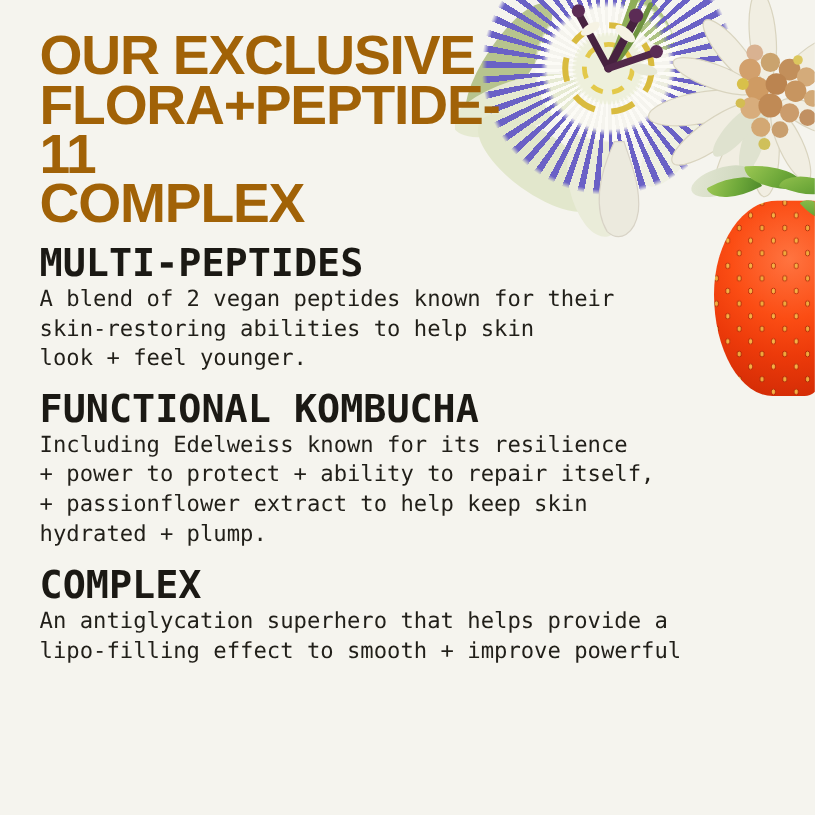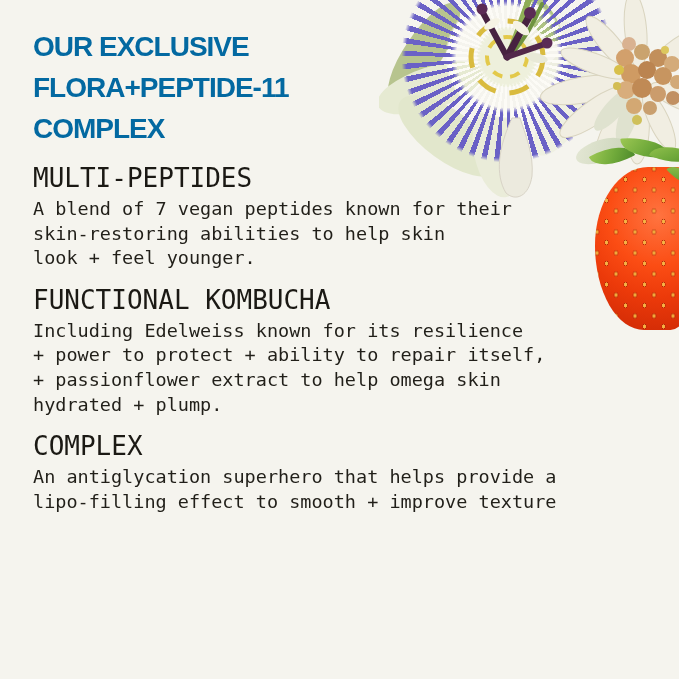--- a/index.html
+++ b/index.html
@@ -12,33 +12,33 @@
     position:relative;
   }
   .page{position:relative;width:679px;height:679px;overflow:hidden;}
 
   
   .content{position:absolute;left:33px;top:0;width:615px;z-index:10;}
   .main-title{
     margin:26px 0 0 0;
     font-family:"Liberation Sans", sans-serif;
     font-weight:bold;
-    font-size:28px;
+    font-size:46px;
     line-height:41px;
     letter-spacing:-1px;
-    color:#0369a1;
+    color:#a16207;
     white-space:pre-line;
     width:420px;
   }
   .section{margin:0;}
   .section-heading{
     margin:15px 0 0 0;
-    font-size:26px;
+    font-size:32px;
     line-height:29px;
-    font-weight:normal;
+    font-weight:bold;
     letter-spacing:0px;
     color:#1b1914;
   }
   .section-body{
     margin:4px 0 0 0;
     font-size:18.5px;
     line-height:24.6px;
     white-space:pre-line;
     color:#211f19;
   }
@@ -173,36 +173,36 @@
     <div class="leaf leaf-4"></div>
   </div>
 
   <div class="content">
     <h1 class="main-title">OUR EXCLUSIVE
 FLORA+PEPTIDE-11
 COMPLEX</h1>
 
     <div class="section">
       <h2 class="section-heading">MULTI-PEPTIDES</h2>
-      <p class="section-body">A blend of 7 vegan peptides known for their
+      <p class="section-body">A blend of 2 vegan peptides known for their
 skin-restoring abilities to help skin
 look + feel younger.</p>
     </div>
 
     <div class="section">
       <h2 class="section-heading">FUNCTIONAL KOMBUCHA</h2>
       <p class="section-body">Including Edelweiss known for its resilience
 + power to protect + ability to repair itself,
-+ passionflower extract to help omega skin
++ passionflower extract to help keep skin
 hydrated + plump.</p>
     </div>
 
     <div class="section">
       <h2 class="section-heading">COMPLEX</h2>
       <p class="section-body">An antiglycation superhero that helps provide a
-lipo-filling effect to smooth + improve texture</p>
+lipo-filling effect to smooth + improve powerful</p>
     </div>
 
     <div class="section">
     </div>
   </div>
 
 </div>
 
 </body></html>

